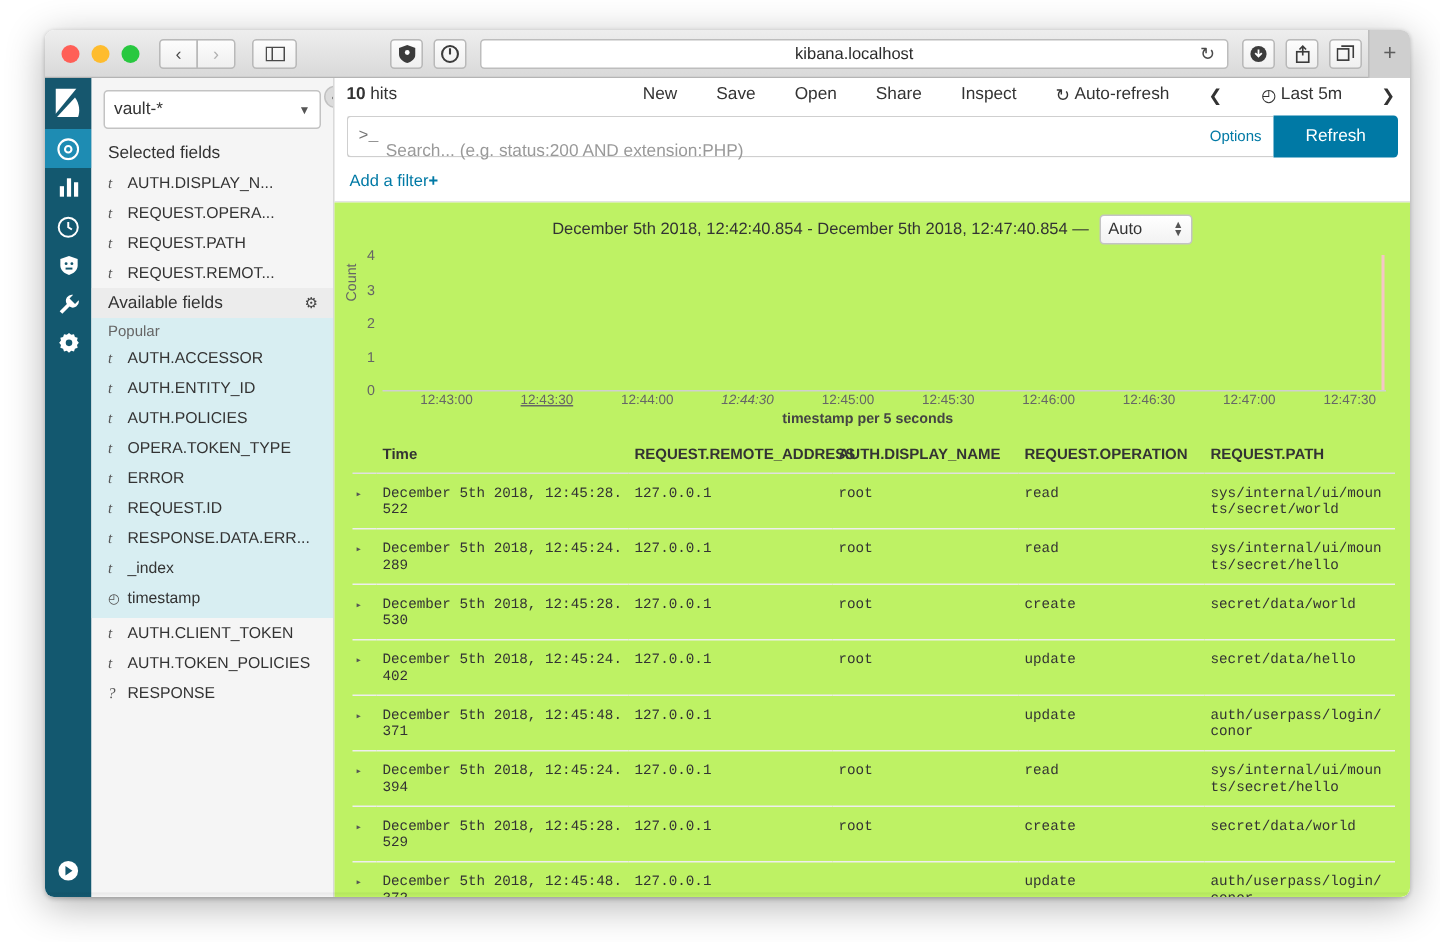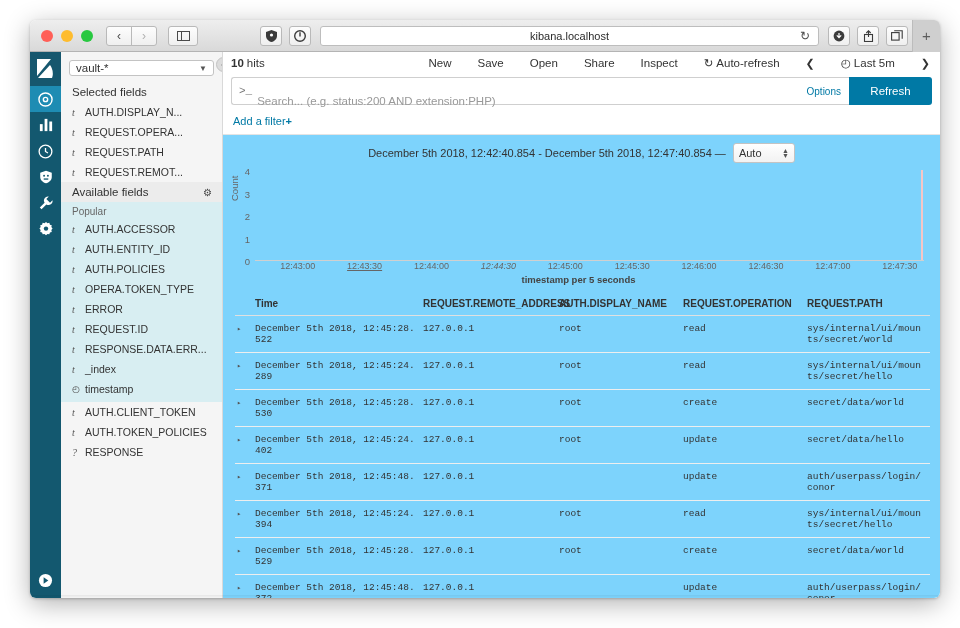--- a/index.html
+++ b/index.html
@@ -105,21 +105,21 @@
   
   #fields-pane {
     width: 162px;
     background: #f5f5f5;
     border-right: 1px solid #d9d9d9;
     position: relative;
     overflow: hidden;
   }
   #index-pattern-select {
     margin: 8px 8px 6px 8px;
-    height: 16px;
+    height: 26px;
     background: #ffffff;
     border: 1px solid #c3c3c3; border-radius: 3px;
     display: flex; align-items: center; justify-content: space-between;
     padding: 0 6px;
     font-size: 11.5px; color: #333333;
   }
   .caret { font-size: 8px; color: #555; }
 
   .fields-section-head {
     font-size: 11.5px; color: #333333;
@@ -199,21 +199,21 @@
     width: 83px; height: 28px;
     background: #0079a5; color: #ffffff;
     border: none; border-radius: 0 3px 3px 0;
     font-size: 11.5px; font-family: "Liberation Sans", sans-serif;
     display: flex; align-items: center; justify-content: center;
   }
   #filter-row { padding: 3px 8px 5px 10px; }
   #add-filter { font-size: 11px; color: #0079a5; }
 
   
-  #content { flex: 1; overflow: hidden; background: #7dd3fc; position: relative; }
+  #content { flex: 1; overflow: hidden; background: #bef264; position: relative; }
 
   
   #chart-title-row {
     display: flex; align-items: center; justify-content: center;
     gap: 7px; padding: 8px 0 4px 0;
   }
   #chart-title { font-size: 11px; color: #333333; }
   #interval-select {
     height: 20px; min-width: 62px;
     border: 1px solid #c3c3c3; border-radius: 3px;

